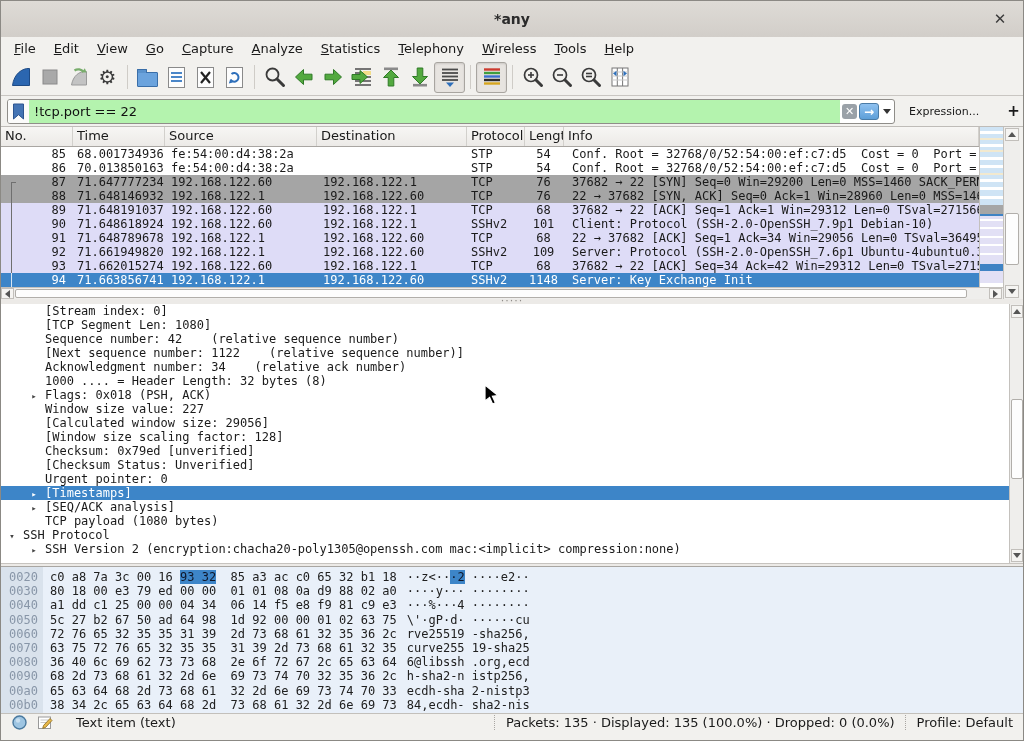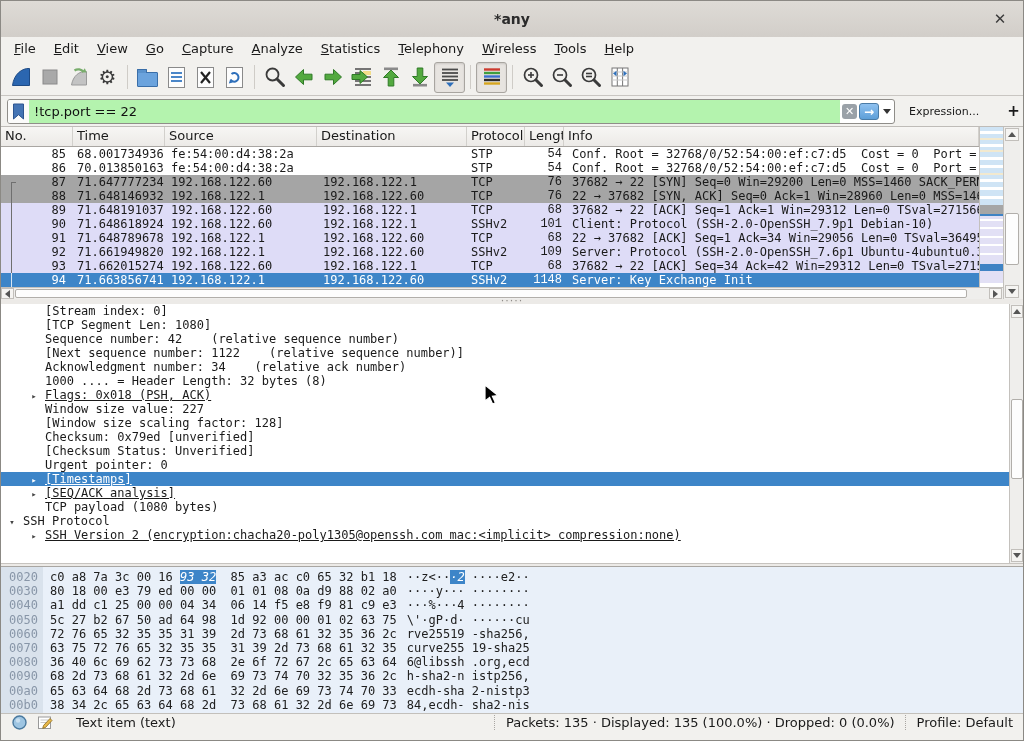--- a/index.html
+++ b/index.html
@@ -56,21 +56,21 @@
   .ph-cell.last{flex:1;}
   .packet-rows{position:absolute;left:0;top:146px;width:978px;height:140px;overflow:hidden;
     font-family:"DejaVu Sans Mono","Liberation Mono",monospace;font-size:12px;background:#fff;}
   .prow{height:14px;line-height:14px;display:flex;white-space:pre;position:relative;}
   .c{overflow:hidden;box-sizing:border-box;flex:0 0 auto;}
   .c.no{width:72px;text-align:right;padding-right:7px;}
   .c.time{width:92px;padding-left:4px;}
   .c.src{width:152px;padding-left:6px;}
   .c.dst{width:150px;padding-left:6px;}
   .c.proto{width:58px;padding-left:4px;}
-  .c.len{width:39px;text-align:right;padding-right:2px;font-family:Liberation Mono, monospace;}
+  .c.len{width:39px;text-align:center;padding-right:2px;}
   .c.info{flex:1 1 auto;padding-left:8px;}
   .r-gray{background:#a5a5a5;}
   .r-lav{background:#dedcf7;}
   .r-sel{background:#3d85c8;color:#fff;}
   .br:before{content:"";position:absolute;left:10px;top:0;bottom:0;width:1px;background:#6f6f6f;}
   .br-start:before{top:7px;}
   .br-start:after{content:"";position:absolute;left:10px;top:7px;width:5px;height:1px;background:#6f6f6f;}
   .r-sel.br:before{background:#d8e6f4;}
   
   .minimap{position:absolute;left:978px;top:126px;width:24px;height:160px;background:#fff;
@@ -91,35 +91,35 @@
   .splitter{position:absolute;left:0;right:0;background:#eceae7;text-align:center;color:#8f8c88;
     font-size:11px;line-height:4px;letter-spacing:1px;}
   .split1{top:298px;height:5px;}
   .split2{top:562px;height:4px;border-top:1px solid #c6c3bf;border-bottom:1px solid #a9a6a2;box-sizing:border-box;}
   
   .details{position:absolute;left:0;top:303px;width:1008px;height:259px;background:#fff;overflow:hidden;
     font-family:"DejaVu Sans Mono","Liberation Mono",monospace;font-size:12px;}
   .dline{height:14px;line-height:14px;white-space:pre;overflow:hidden;}
   .dline .arrow{display:inline-block;width:14px;text-align:center;font-size:9px;color:#444;}
   .dline .dtext{padding-left:4px;}
-  .ind0{margin-left:4px;} .ind1{margin-left:26px;text-decoration:underline;} .ind2{margin-left:40px;}
+  .ind0{margin-left:4px;} .ind1{margin-left:26px;} .ind2{margin-left:40px;}
   .dline.sel{background:#3d85c8;color:#fff;margin-left:0;}
   .dline.sel .arrow{color:#fff;}
   .dline.sel.ind1 .arrow{margin-left:26px;}
   .dvscroll{position:absolute;left:1008px;top:303px;width:15px;height:259px;background:#efeeec;border-left:1px solid #c4c1bd;box-sizing:border-box;}
   
   .hexpane{position:absolute;left:0;top:566px;width:1024px;height:146px;background:#e9f0f9;overflow:hidden;
     font-family:"DejaVu Sans Mono","Liberation Mono",monospace;font-size:12px;color:#202020;}
   .offsetcol{position:absolute;left:0;top:0;bottom:0;width:42px;background:#d9e2ec;}
   .hexrows{position:absolute;left:0;top:3px;right:0;}
   .hrow{height:14.2px;line-height:14px;white-space:pre;}
   .hoff{display:inline-block;width:42px;padding-left:8px;box-sizing:border-box;color:#8896a8;}
   .hhex{margin-left:7px;}
   .hascii{margin-left:10px;}
-  .hlseg{background:#3d85c8;color:#ffffff;font-style:italic;}
+  .hlseg{background:#3d85c8;color:#0f172a;}
   
   .statusbar{position:absolute;left:0;top:712px;right:0;height:17px;background:#f2f1ee;
     border-top:1px solid #c3c0bb;display:flex;align-items:center;font-size:13px;box-sizing:border-box;}
   .sb-left-icons{display:flex;align-items:center;gap:9px;margin-left:10px;}
   .status-text{margin-left:22px;white-space:nowrap;}
   .sb-spacer{flex:1;}
   .dotsep{width:1px;height:15px;border-left:1px dotted #a9a6a2;margin:0 10px;}
   .sb-right{white-space:nowrap;}
   .profile{margin-right:10px;white-space:nowrap;}
   u{text-decoration:underline;}
@@ -485,20 +485,21 @@
 
 <div class="details">
     <div class="dline ind2"><span class="dtext">[Stream index: 0]</span></div>
     <div class="dline ind2"><span class="dtext">[TCP Segment Len: 1080]</span></div>
     <div class="dline ind2"><span class="dtext">Sequence number: 42    (relative sequence number)</span></div>
     <div class="dline ind2"><span class="dtext">[Next sequence number: 1122    (relative sequence number)]</span></div>
     <div class="dline ind2"><span class="dtext">Acknowledgment number: 34    (relative ack number)</span></div>
     <div class="dline ind2"><span class="dtext">1000 .... = Header Length: 32 bytes (8)</span></div>
     <div class="dline ind1"><span class="arrow">▸</span><span class="dtext">Flags: 0x018 (PSH, ACK)</span></div>
     <div class="dline ind2"><span class="dtext">Window size value: 227</span></div>
+    <div class="dline ind2"><span class="dtext">[Calculated window size: 29056]</span></div>
     <div class="dline ind2"><span class="dtext">[Window size scaling factor: 128]</span></div>
     <div class="dline ind2"><span class="dtext">Checksum: 0x79ed [unverified]</span></div>
     <div class="dline ind2"><span class="dtext">[Checksum Status: Unverified]</span></div>
     <div class="dline ind2"><span class="dtext">Urgent pointer: 0</span></div>
     <div class="dline ind1 sel"><span class="arrow">▸</span><span class="dtext">[Timestamps]</span></div>
     <div class="dline ind1"><span class="arrow">▸</span><span class="dtext">[SEQ/ACK analysis]</span></div>
     <div class="dline ind2"><span class="dtext">TCP payload (1080 bytes)</span></div>
     <div class="dline ind0"><span class="arrow">▾</span><span class="dtext">SSH Protocol</span></div>
     <div class="dline ind1"><span class="arrow">▸</span><span class="dtext">SSH Version 2 (encryption:chacha20-poly1305@openssh.com mac:&lt;implicit&gt; compression:none)</span></div>
   </div>

